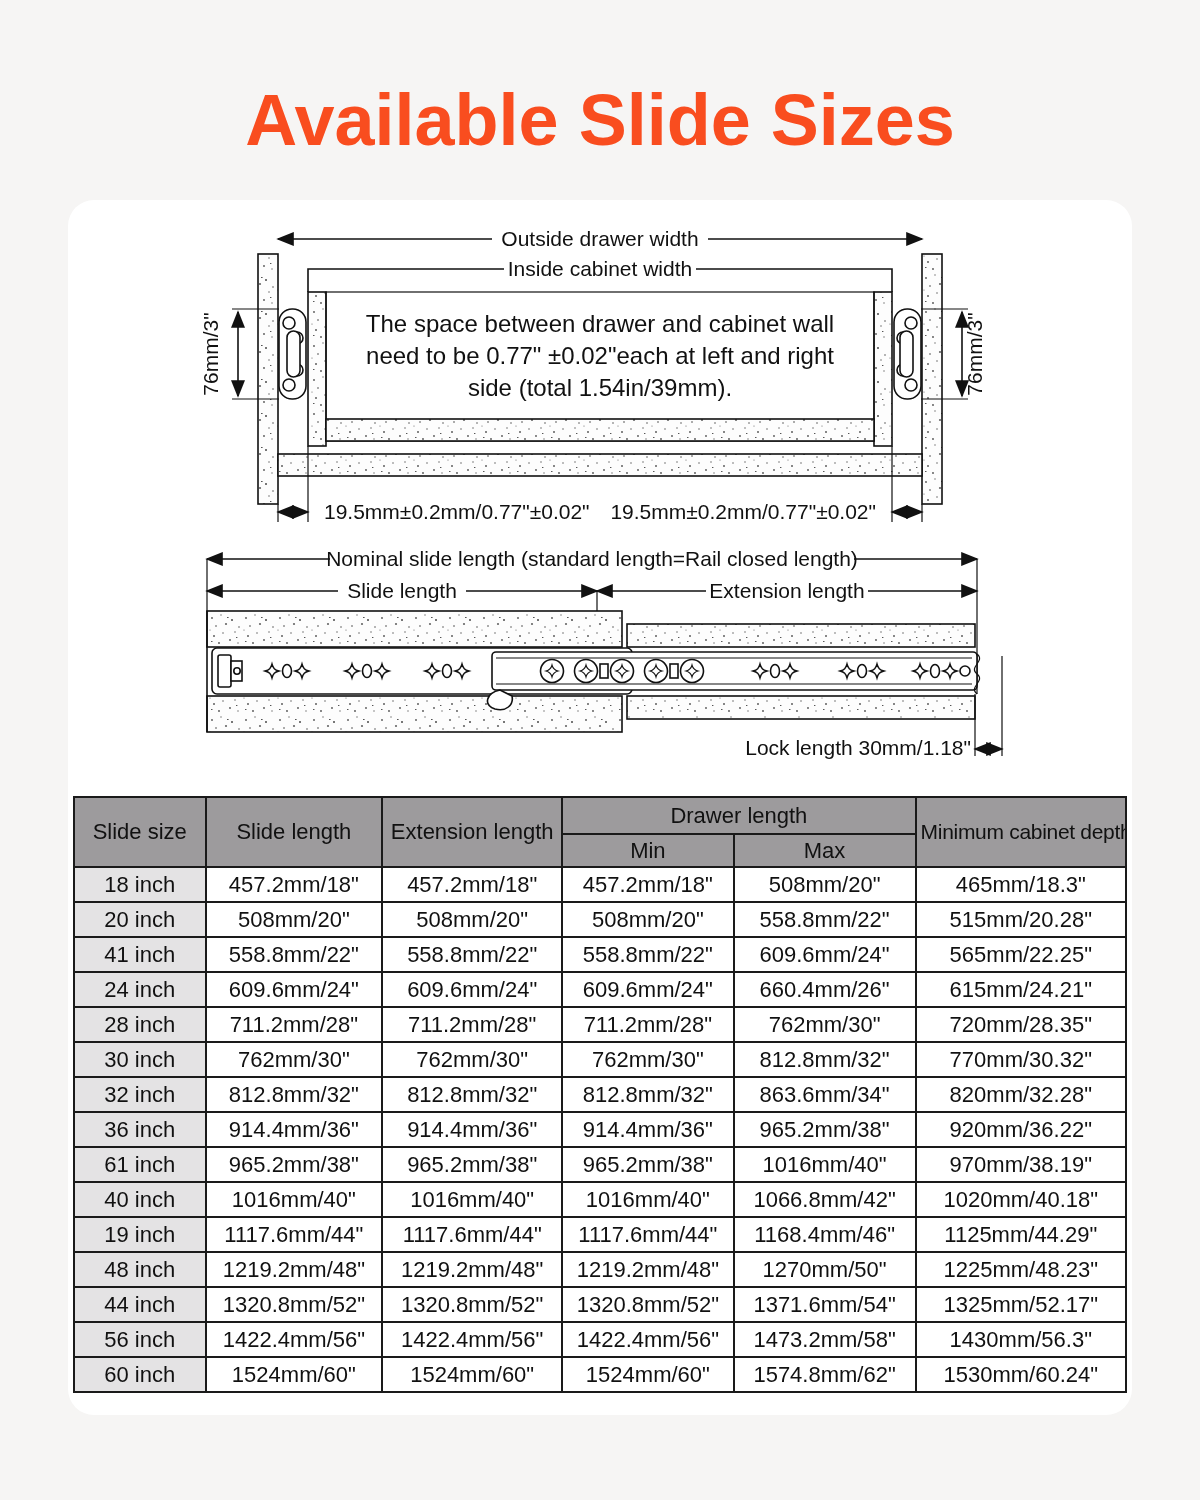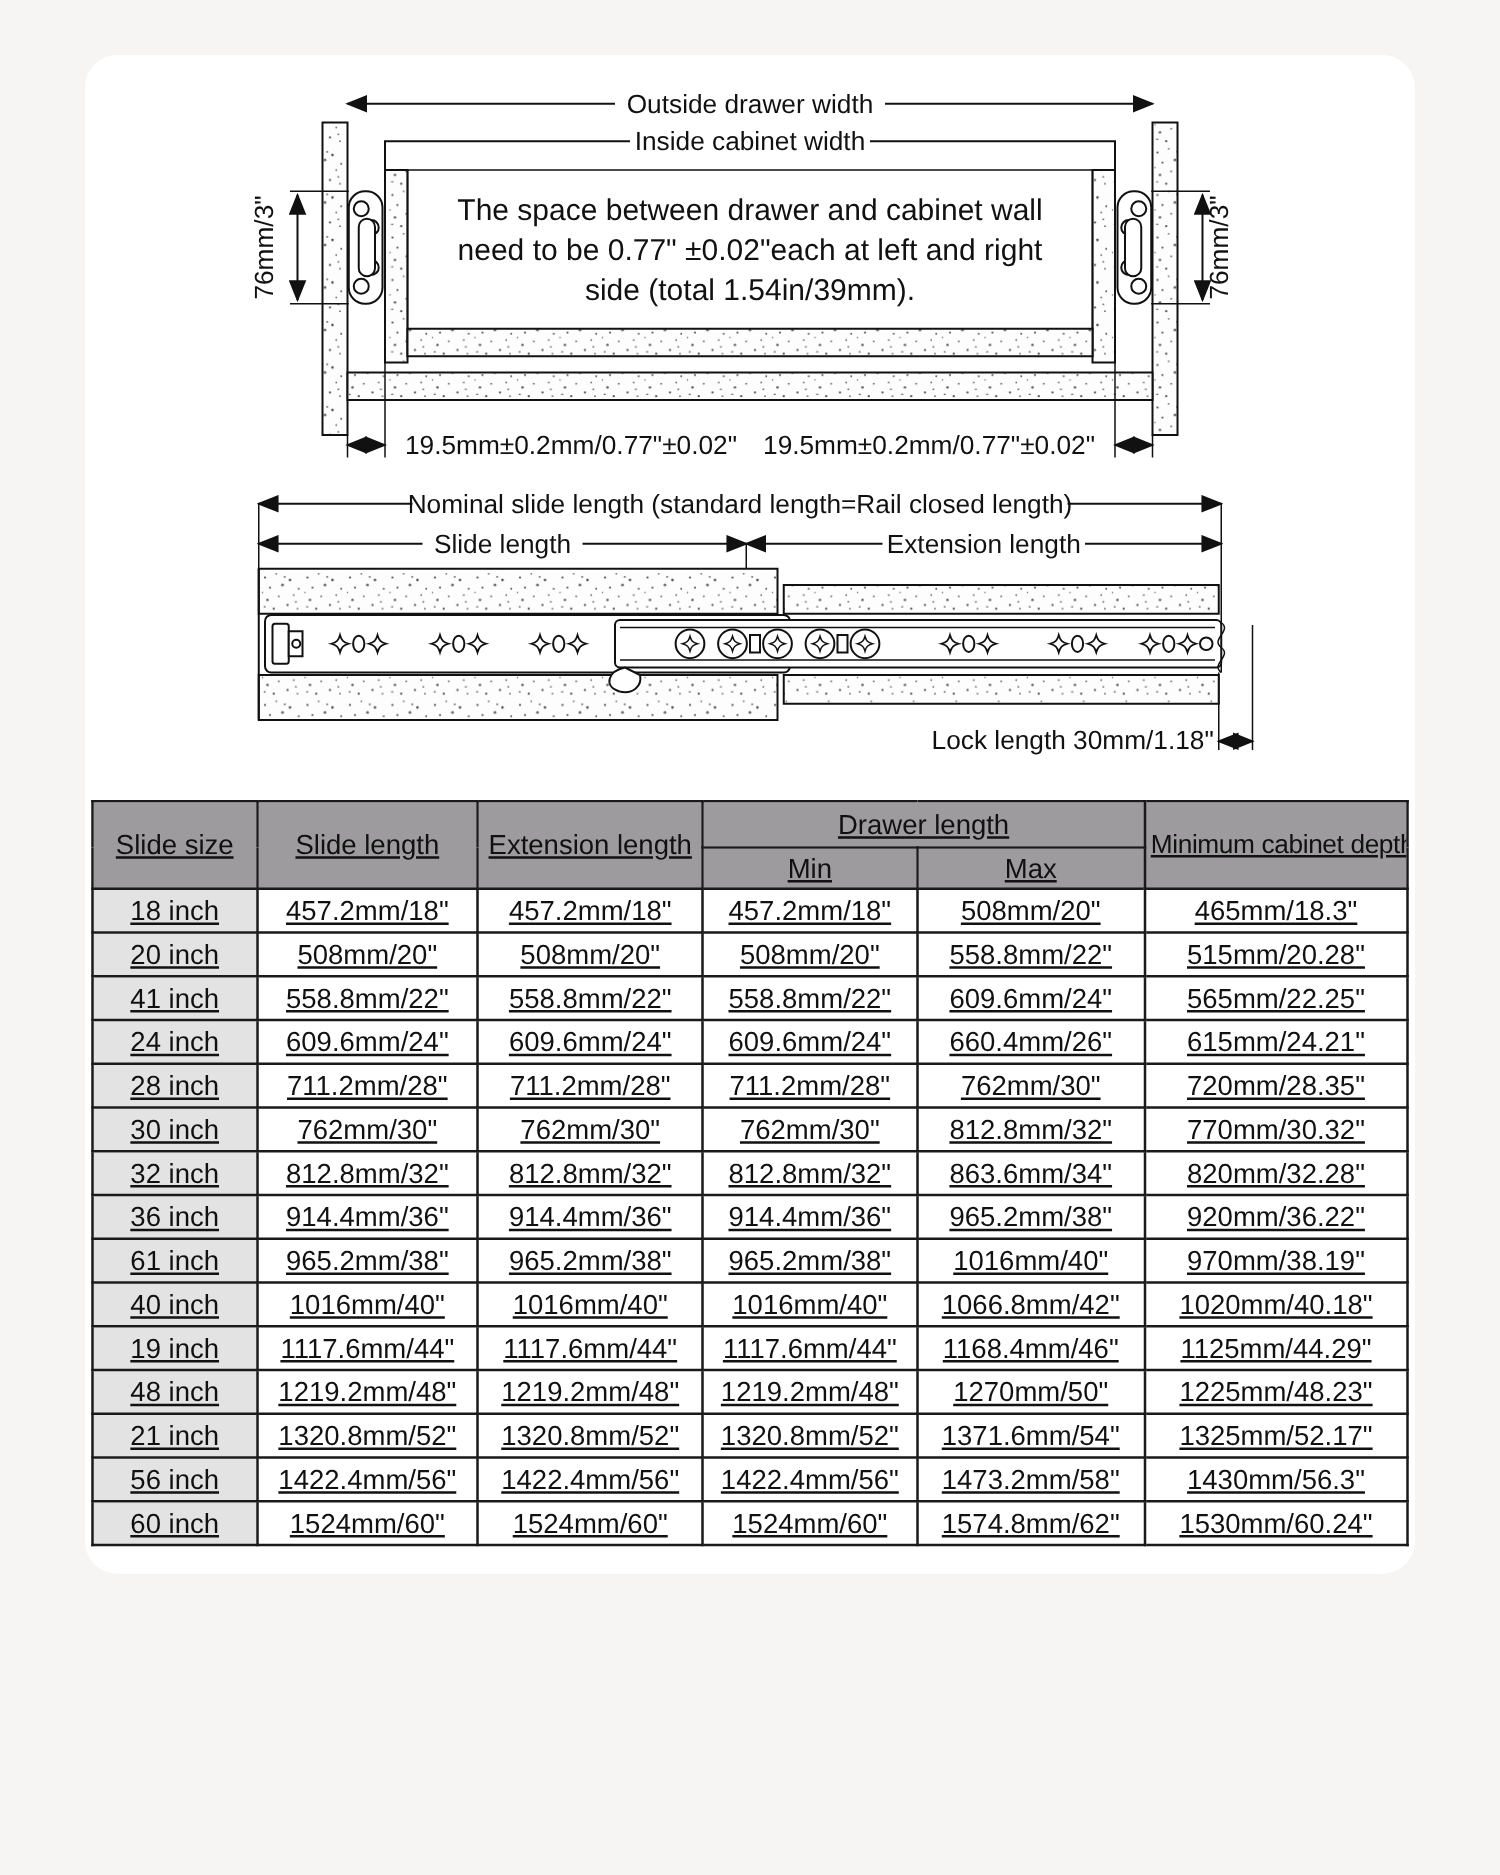--- a/index.html
+++ b/index.html
@@ -13,21 +13,20 @@
   h1.title {
     margin:0; padding-top:84px;
     text-align:center;
     font-size:72px; font-weight:bold; line-height:1;
     color:#f94d1f; letter-spacing:0px;
   }
   .card {
     width:1064px; margin:44px auto 0;
     background:#ffffff; border-radius:26px;
     padding:4px 0 22px;
-    text-decoration:underline;
   }
   svg.diagram { display:block; margin:0 auto; }
   svg text {
     font-family:"Liberation Sans", sans-serif;
     font-size:21px; fill:#111;
   }
   svg text.note { font-size:24px; }
   .dim { stroke:#111; stroke-width:1.6; fill:none; }
   .thin { stroke:#111; stroke-width:1.2; fill:none; }
   .part { stroke:#111; stroke-width:1.6; fill:#ffffff; }
@@ -48,20 +47,21 @@
   table.sizes th.hrow2 { height:31px; }
   table.sizes th.widehdr { font-size:21px; letter-spacing:-0.3px;text-align:center; }
   table.sizes tbody td { background:#ffffff; height:33px; }
   table.sizes tbody td.rowhead { background:#e4e3e4;text-align:center; }
 </style>
 </head>
 <body>
 
 <div class="page">
 
+  <h1 class="title">Available Slide Sizes</h1>
 
   <div class="card">
 
     <svg class="diagram" width="1056" height="340" viewBox="0 0 1056 340">
       <defs>
         <pattern id="sp1" width="34" height="34" patternUnits="userSpaceOnUse">
           <rect width="34" height="34" fill="#fdfdfd"></rect>
           <circle cx="4" cy="6" r="0.9" fill="#555"></circle>
             <circle cx="13" cy="3" r="0.7" fill="#666"></circle>
           <circle cx="24" cy="8" r="1" fill="#4a4a4a"></circle>
@@ -351,21 +351,21 @@
           </tr>
           <tr>
             <td class="rowhead">48 inch</td>
             <td>1219.2mm/48"</td>
             <td>1219.2mm/48"</td>
             <td>1219.2mm/48"</td>
             <td>1270mm/50"</td>
             <td>1225mm/48.23"</td>
           </tr>
           <tr>
-            <td class="rowhead">21 inch</td>
+            <td class="rowhead">44 inch</td>
             <td>1320.8mm/52"</td>
             <td>1320.8mm/52"</td>
             <td>1320.8mm/52"</td>
             <td>1371.6mm/54"</td>
             <td>1325mm/52.17"</td>
           </tr>
           <tr>
             <td class="rowhead">56 inch</td>
             <td>1422.4mm/56"</td>
             <td>1422.4mm/56"</td>

